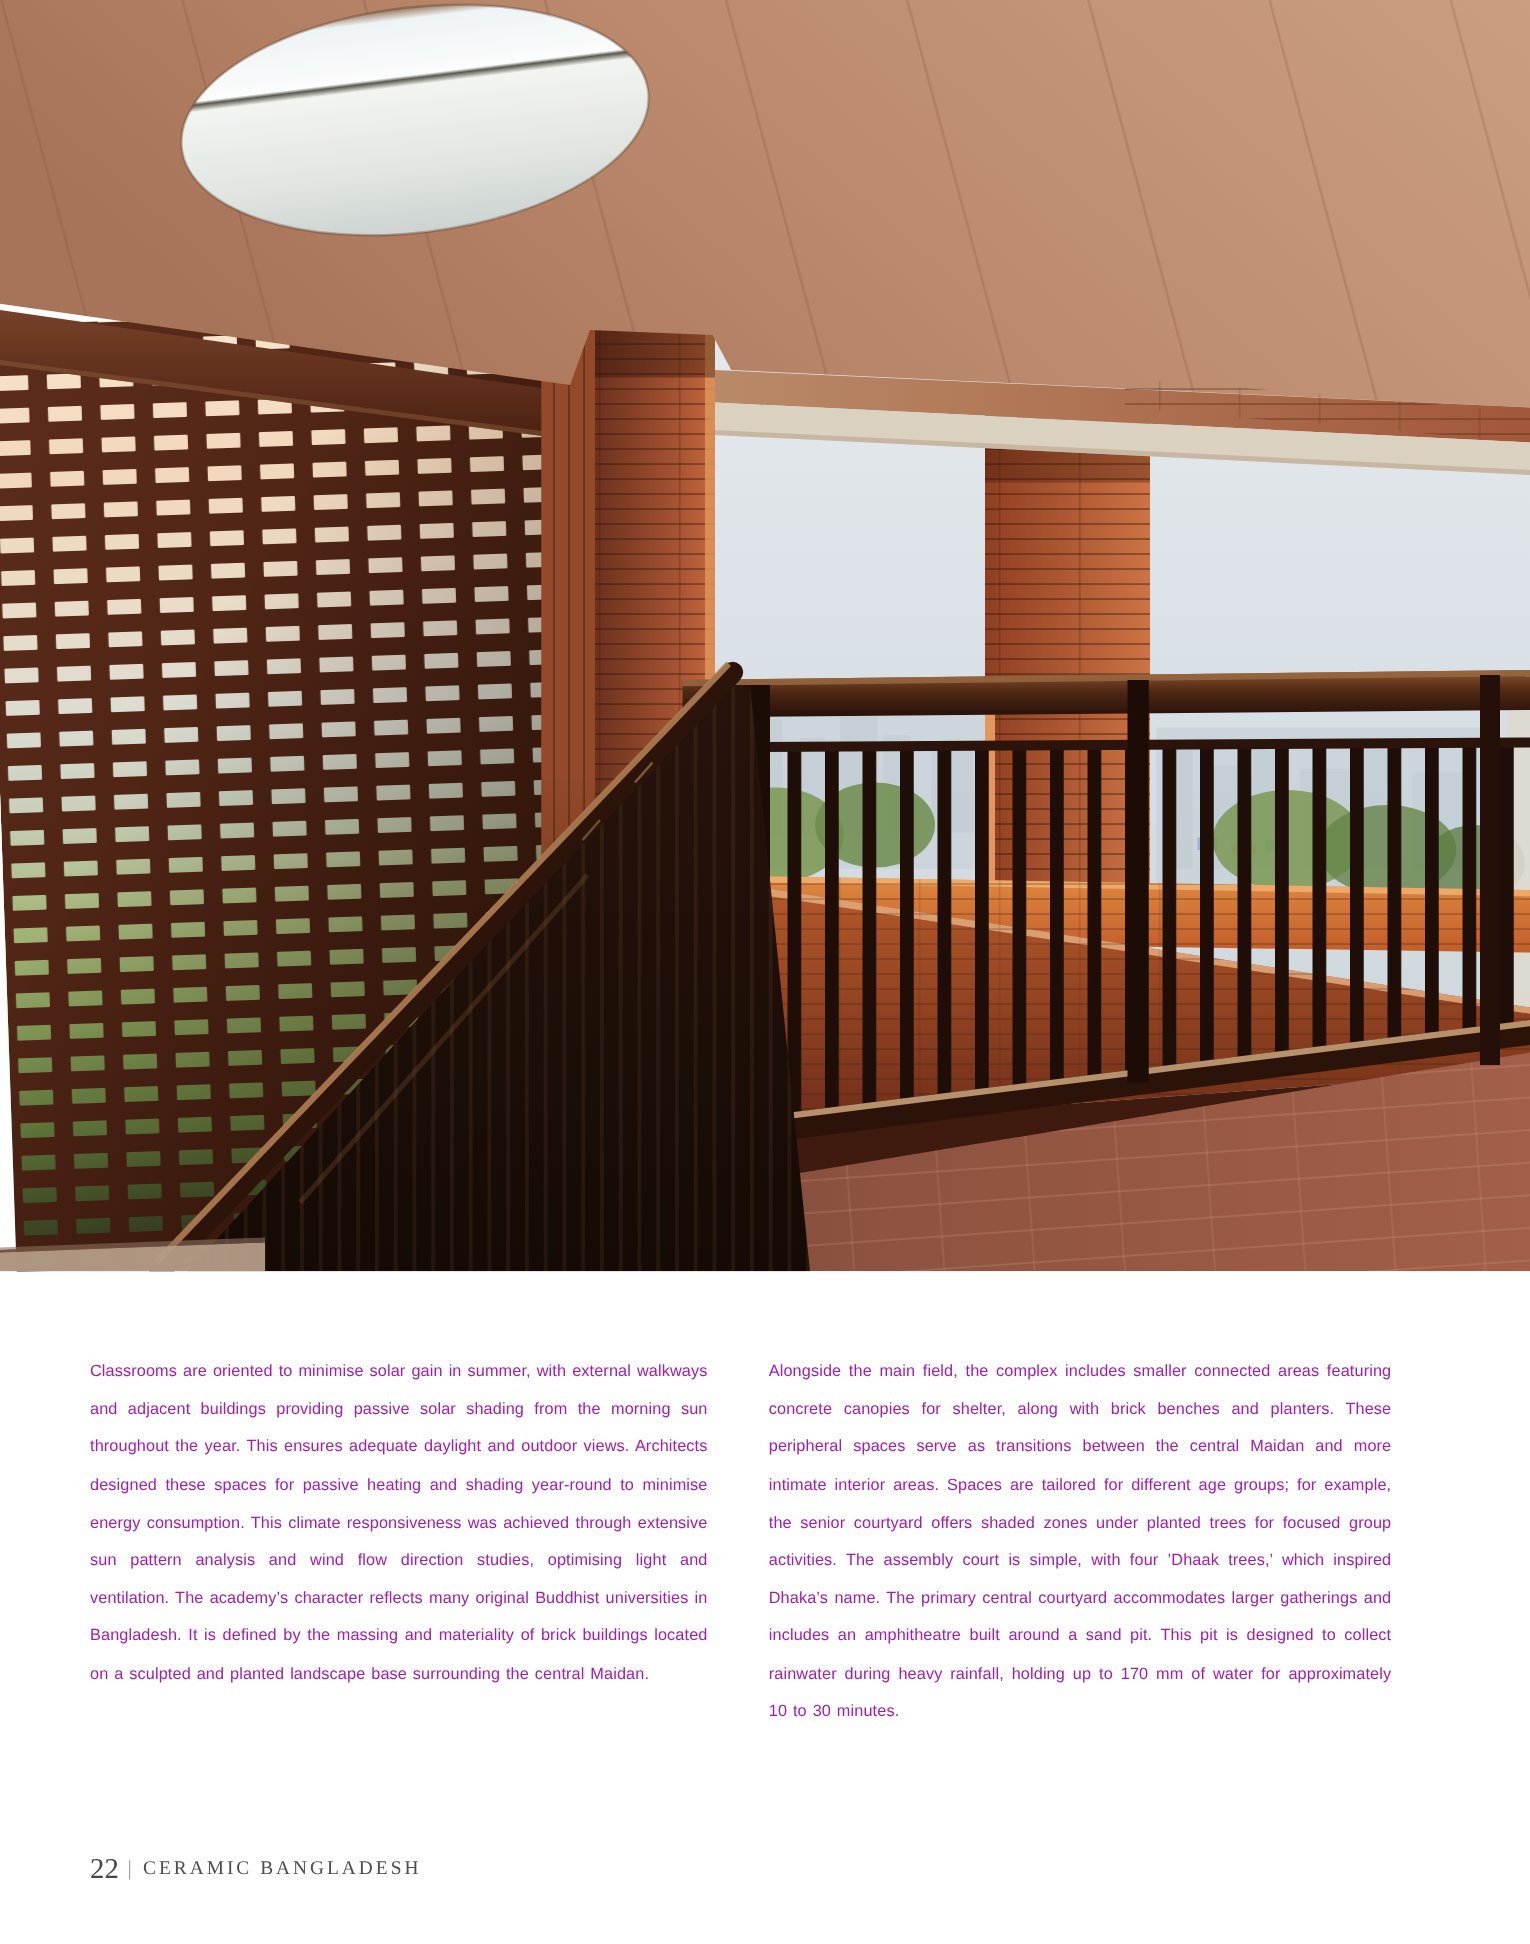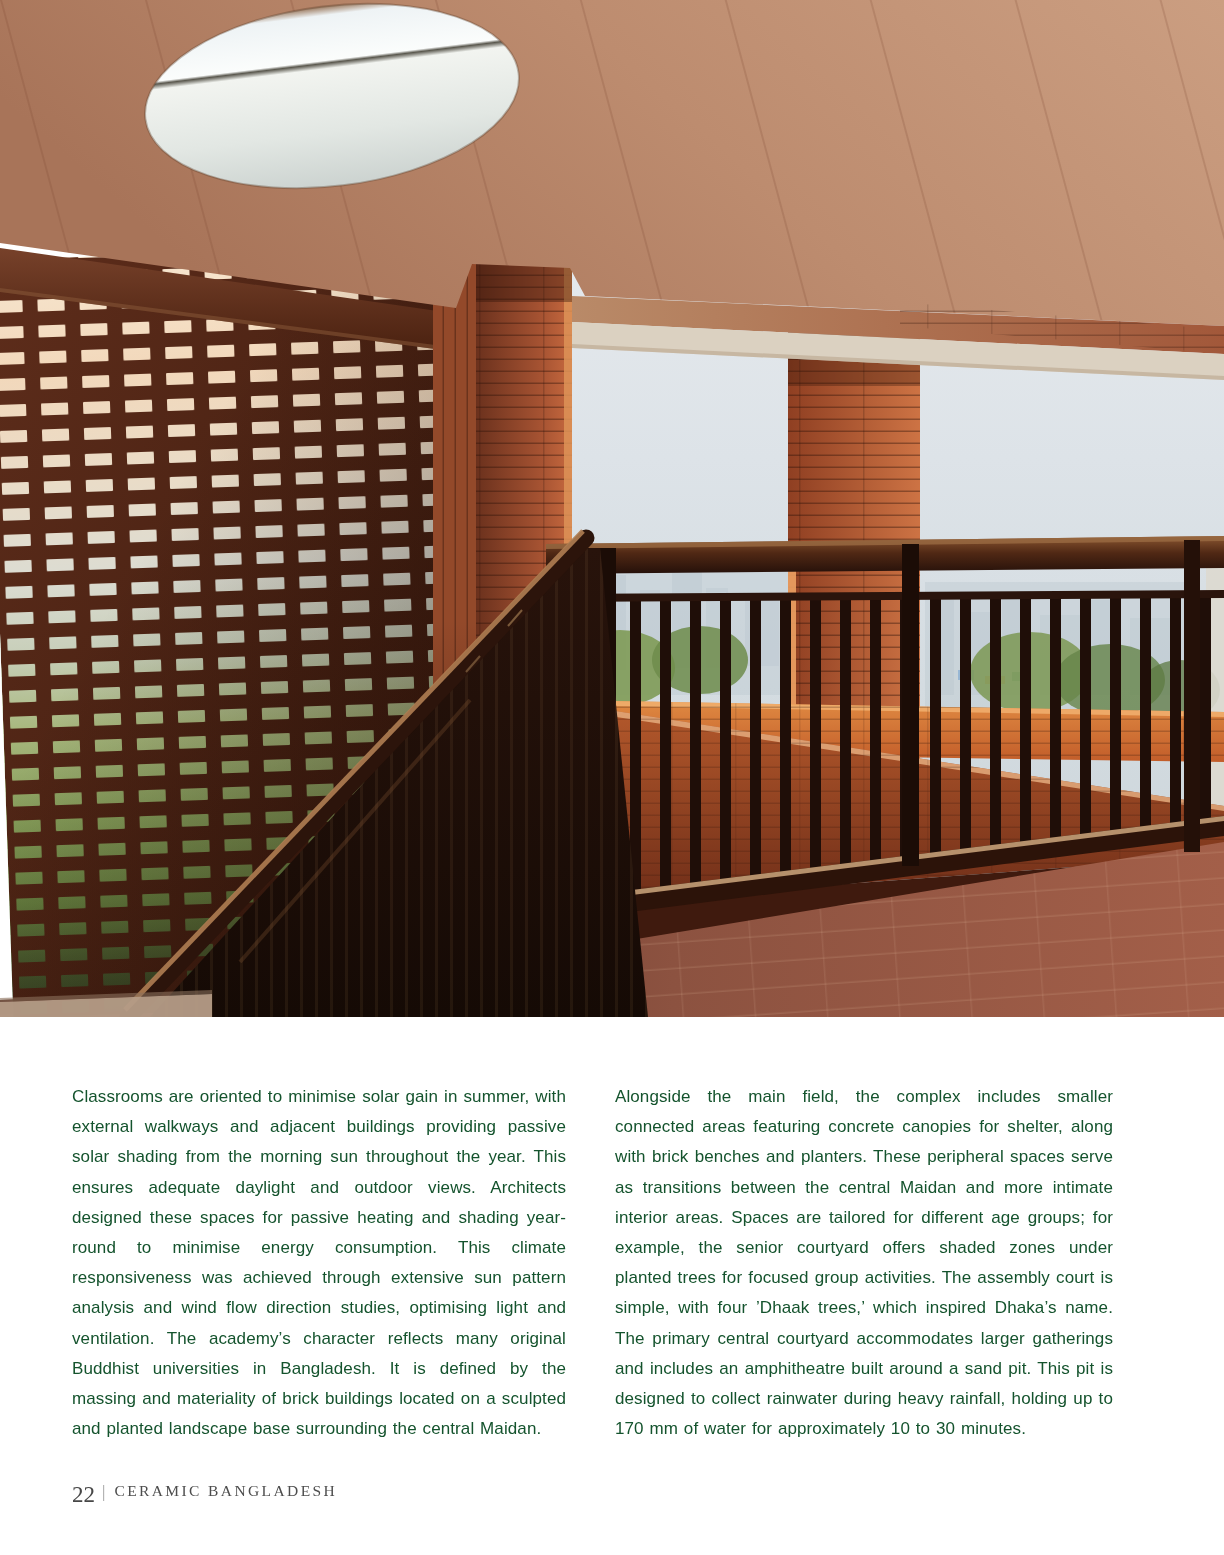--- a/index.html
+++ b/index.html
@@ -1,25 +1,25 @@
 <!DOCTYPE html>
 <html><head>
 <meta charset="utf-8">
 <style>
   html,body{margin:0;padding:0;background:#ffffff;}
   .page{position:relative;width:1224px;height:1555px;background:#ffffff;overflow:hidden;
         font-family:"Liberation Sans",sans-serif;}
   .photo{position:absolute;left:0;top:0;width:1224px;height:1017px;overflow:hidden;}
   .photo svg{display:block;}
   .col{position:absolute;top:1082px;}
-  .col p{margin:0;font-size:17px;line-height:30.2px;color:#14532d;
+  .col p{margin:0;font-size:13px;line-height:30.2px;color:#a21caf;
          text-align:justify;letter-spacing:.1px;word-spacing:1px;}
   .col-left{left:72px;width:494px;}
   .col-right{left:615px;width:498px;}
-  .footer{position:absolute;left:72px;top:1482px;display:flex;align-items:flex-start;
+  .footer{position:absolute;left:72px;top:1482px;display:flex;align-items:center;
           font-family:"Liberation Serif",serif;color:#474747;}
   .footer .pagenum{font-size:23px;}
   .footer .divider{font-size:17px;color:#9a9a9a;margin:0 9px 0 7px;font-weight:300;}
   .footer .pub{font-size:15.5px;letter-spacing:2.4px;color:#4d4d4d;}
 </style>
 </head>
 <body>
 
 <div class="page">
 

